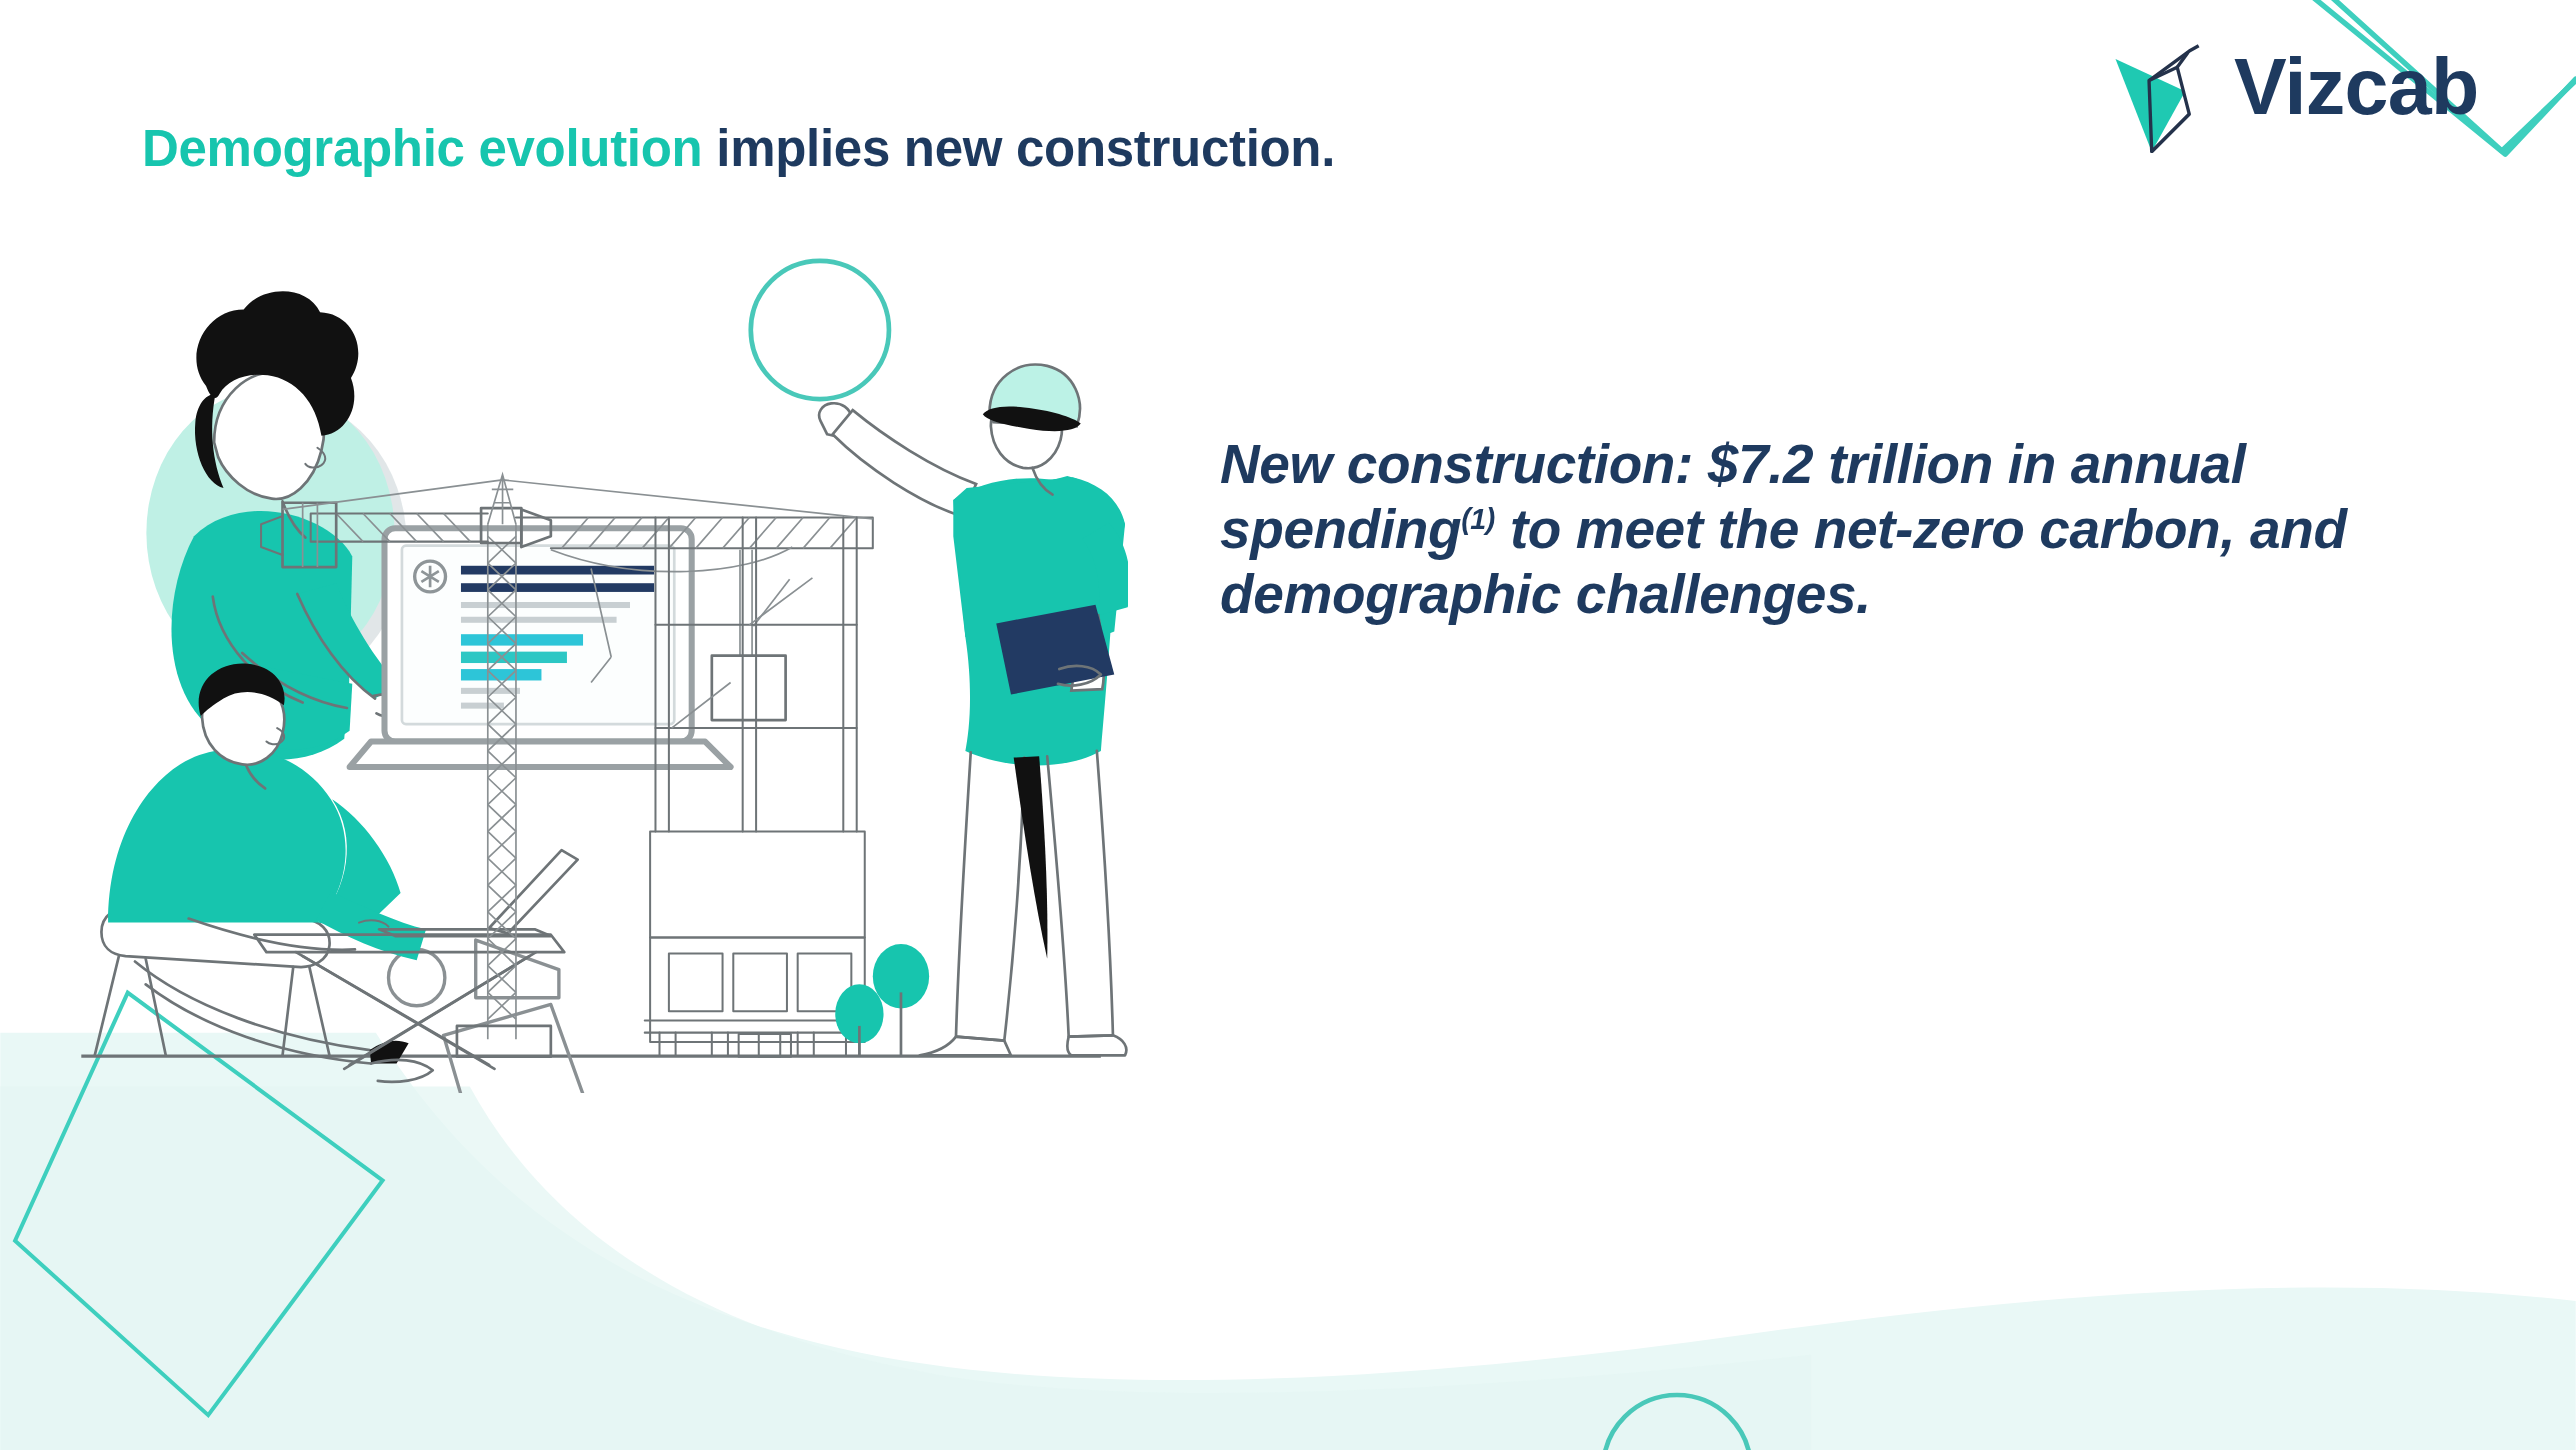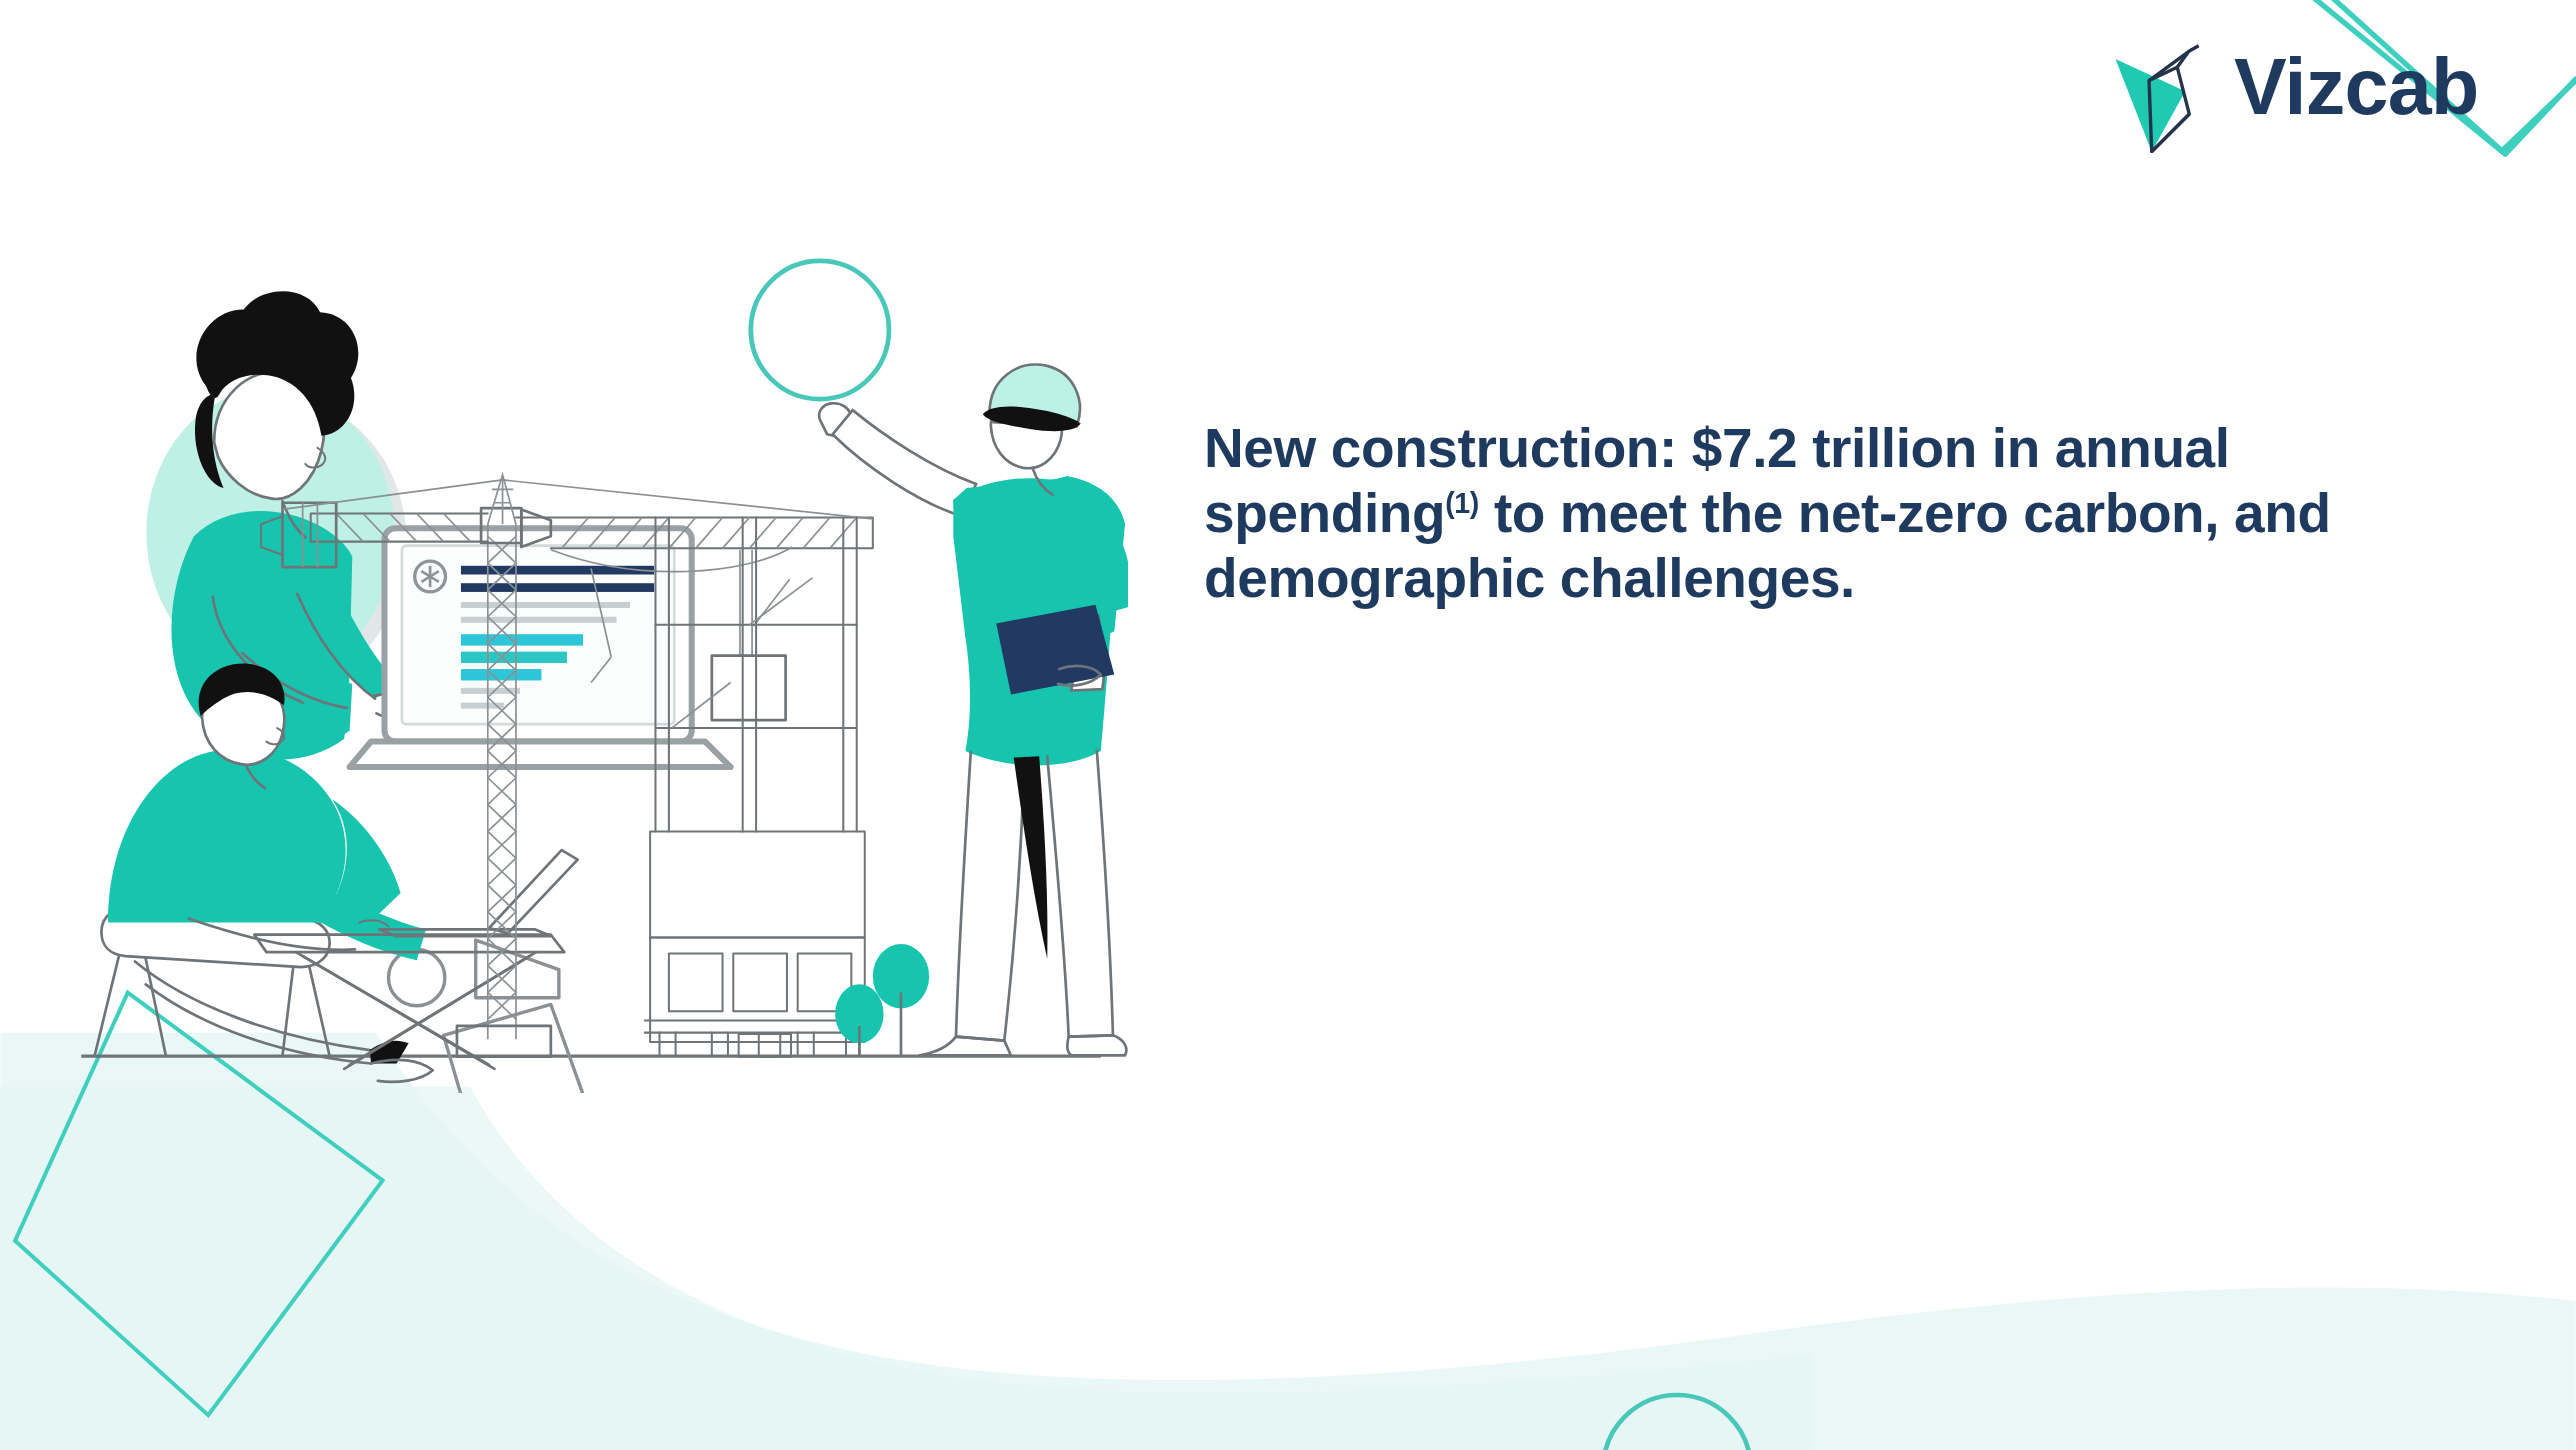--- a/index.html
+++ b/index.html
@@ -35,22 +35,23 @@
   }
 
   
   .illustration{position:absolute;left:81px;top:221px;width:1047px;height:872px;}
   .illu-svg{width:1047px;height:872px;display:block;}
 
   
   .content{position:absolute;left:1204px;top:416px;width:1228px;}
   .headline{
     font-size:55px;font-weight:bold;color:#1E3A5F;
-    line-height:1.18;letter-spacing:-0.4px;margin:0;
+    line-height:1.18;letter-spacing:-0.4px;margin:16px;
     max-width:1201px;
+    font-style:italic;
   }
   .headline sup{font-size:0.52em;vertical-align:super;line-height:0;}
   .body-copy{
     margin-top:75px;
     font-size:29.5px;color:#4A5A6A;line-height:1.42;
     max-width:1154px;font-weight:normal;
   }
   .body-copy .hl{color:#17C5AE;font-weight:bold;}
 </style>
 </head>
@@ -69,20 +70,21 @@
       <circle cx="1222" cy="492" r="103" fill="none" stroke="#49C8B9" stroke-width="7"></circle>
 
       <circle cx="2500" cy="2190" r="110" fill="none" stroke="#49C8B9" stroke-width="7"></circle>
 
       <polyline points="3455,-40 3470,-10 3730,225 3840,120" fill="none" stroke="#3ECFBE" stroke-width="8" stroke-linejoin="round" stroke-linecap="round"></polyline>
       <polyline points="3380,-60 3735,230 3840,118" fill="none" stroke="#3ECFBE" stroke-width="8" stroke-linejoin="round" stroke-linecap="round"></polyline>
     </svg>
   </div>
 
   <div class="header">
+    <h1 class="title"><span class="accent">Demographic evolution</span><span class="dark"> implies new construction.</span></h1>
 
     <div class="logo">
       <svg class="logo-mark" viewBox="0 0 180 170" xmlns="http://www.w3.org/2000/svg">
         <path d="M8 30 L112 78 L62 168 Z" fill="#1FC9B2"></path>
         <path d="M58 62 L118 18 L132 10" fill="none" stroke="#24324B" stroke-width="5" stroke-linejoin="round"></path>
         <path d="M58 62 L100 42 L118 112 L62 168 Z" fill="none" stroke="#24324B" stroke-width="5" stroke-linejoin="round"></path>
         <path d="M62 168 L118 112" fill="none" stroke="#24324B" stroke-width="5"></path>
         <path d="M100 42 L116 20" fill="none" stroke="#24324B" stroke-width="5"></path>
       </svg>
       <div class="logo-word">Vizcab</div>

